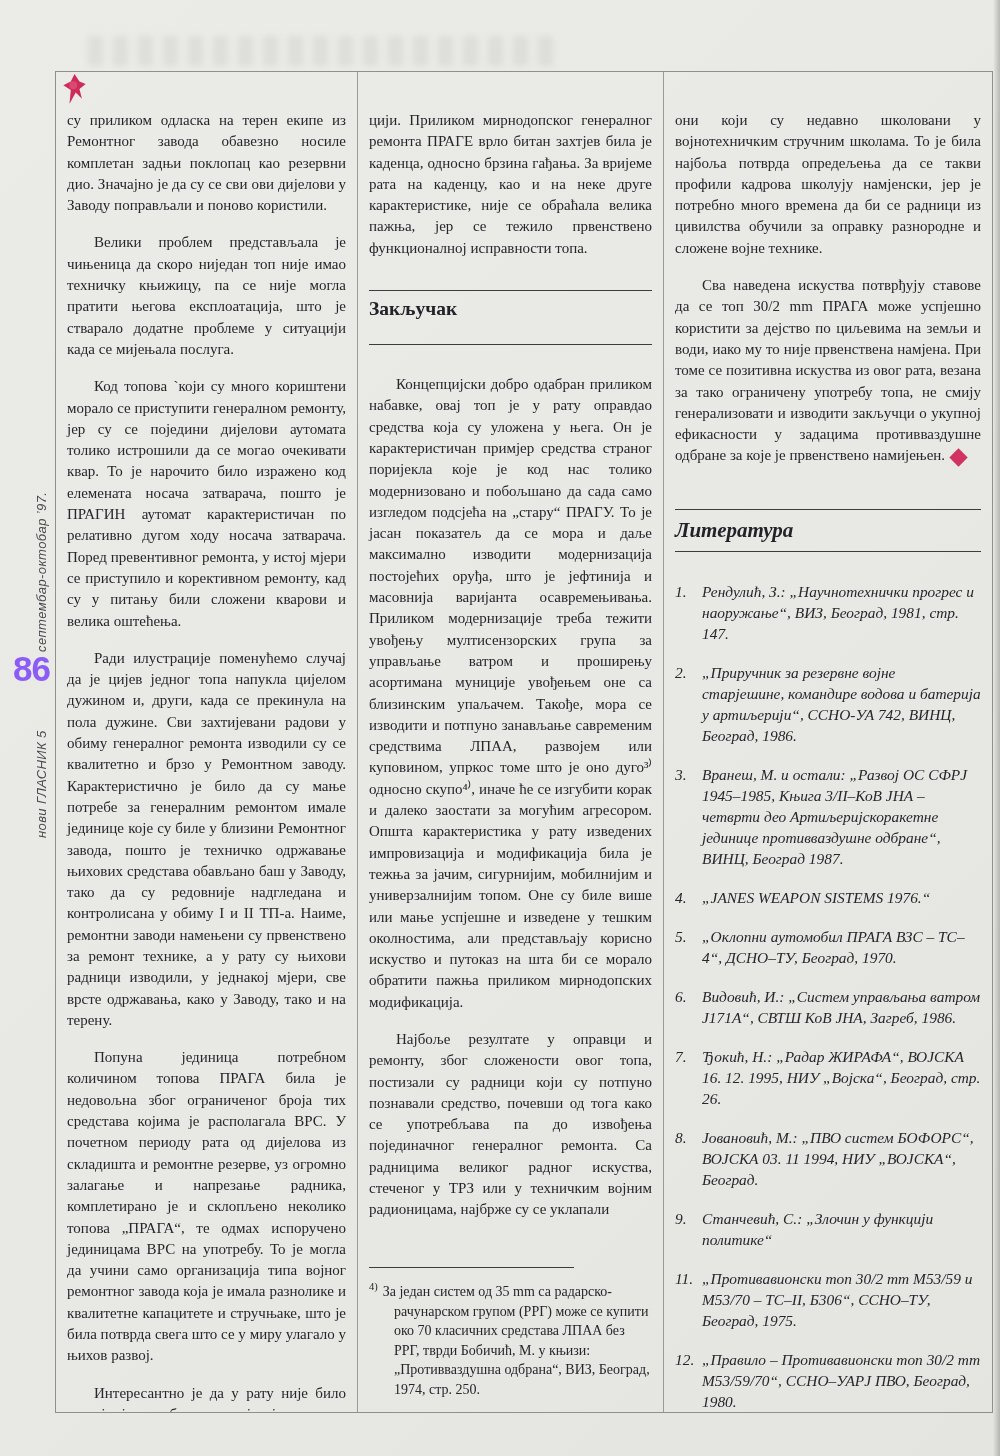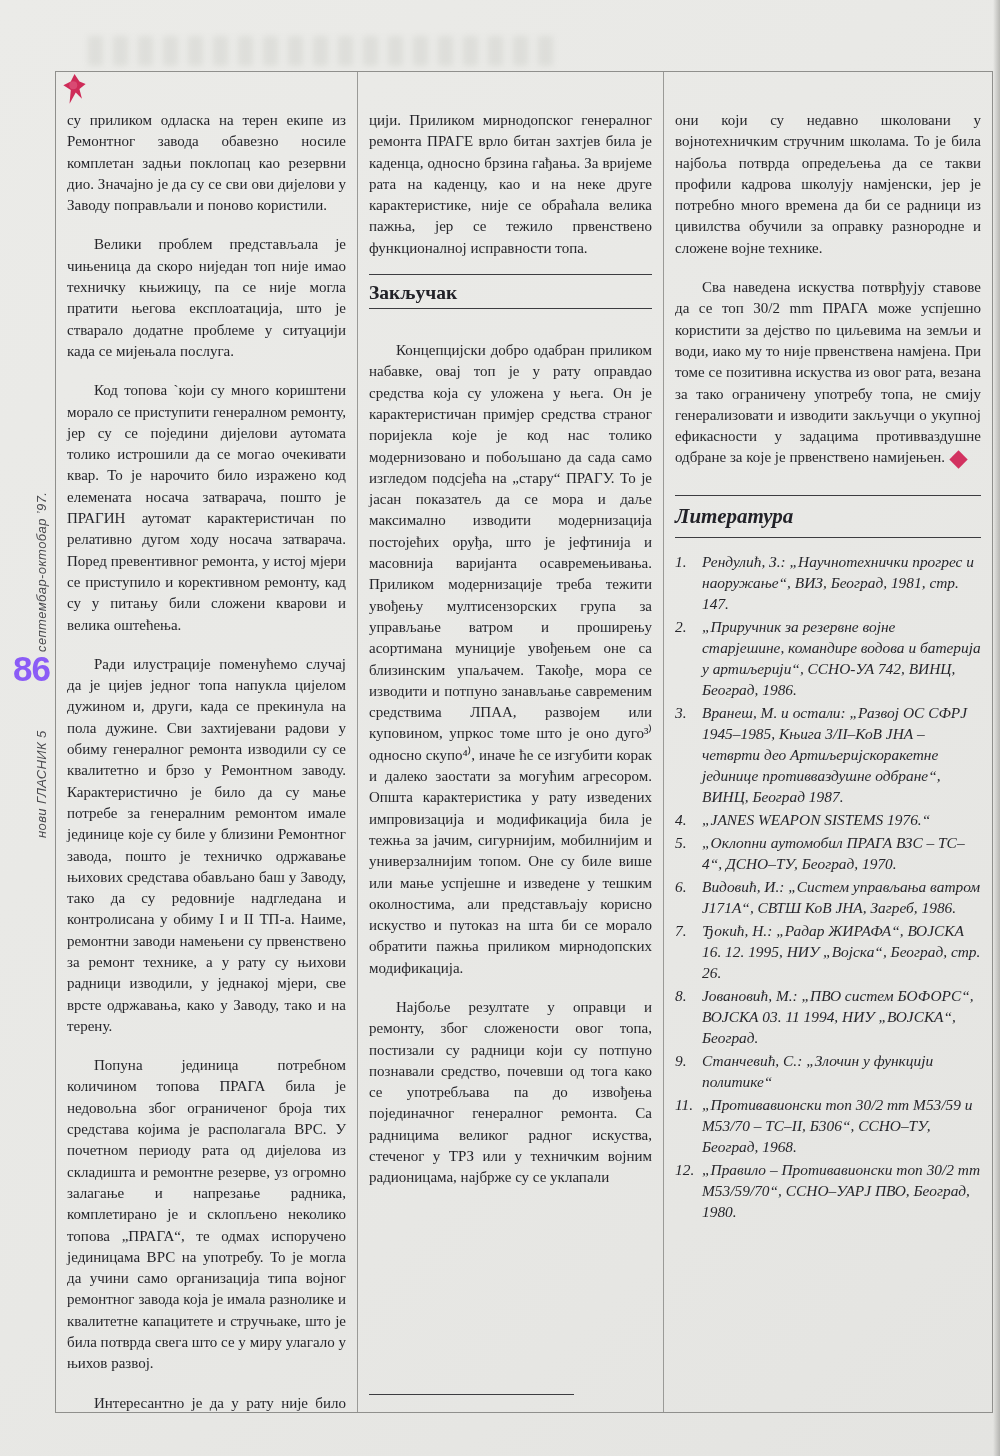--- a/index.html
+++ b/index.html
@@ -14,28 +14,28 @@
   .flower{position:absolute;left:62px;top:74px;width:25px;height:31px;}
   
   .vtext{position:absolute;transform:rotate(-90deg);transform-origin:0 0;white-space:nowrap;
        font:italic 13px/16px "Liberation Sans",sans-serif;color:#4a4a4e;letter-spacing:.4px;}
   .pagenum{position:absolute;left:13px;top:651px;font:bold 35px/1 "Liberation Sans",sans-serif;
        color:#8b5cf6;letter-spacing:-1px;}
   
   .frame{position:absolute;left:55px;top:71px;width:936px;height:1340px;
        border:1px solid #8f8f8c;display:flex;}
   .col{box-sizing:border-box;overflow:hidden;padding:38px 11px 8px 11px;
-       display:flex;flex-direction:column;}
+       display:flex;flex-direction:column;gap:16px;}
   .col1{width:302px;border-right:1px solid #9a9a97;}
   .col2{width:306px;border-right:1px solid #9a9a97;}
   .col3{flex:1;}
   p.body{margin:0;font-size:15px;line-height:21.3px;text-align:justify;}
-  p.ind{text-indent:27px;margin-top:18px;}
+  p.ind{text-indent:27px;}
   .h-block{border-top:1.7px solid #3c3c40;border-bottom:1.7px solid #3c3c40;
-       margin:15px 0 13px;padding:7px 0 4px;}
+       margin:15px 0 13px;padding:7px 0 24px;}
   .h-block h2{margin:0;font-size:19.5px;line-height:22px;font-weight:bold;color:#222228;}
   .h-block.lit{margin-top:26px;padding:9px 0 10px;}
   .h-block.lit h2{font-style:italic;font-weight:600;font-size:21px;}
   
   .fns{margin-top:auto;padding-top:14px;}
   .fn-rule{width:205px;border-top:1.6px solid #3c3c40;margin-bottom:9px;}
   .fn{font-size:14px;line-height:19.5px;padding-left:25px;text-indent:-25px;
       text-align:left;margin-bottom:5px;}
   .fn sup{font-size:10.5px;margin-right:5px;}
   
@@ -77,20 +77,23 @@
     <div class="col col2">
       <p class="body">цији. Приликом мирнодопског генералног ремонта ПРАГЕ врло битан захтјев била је каденца, односно брзина гађања. За вријеме рата на каденцу, као и на неке друге карактеристике, није се обраћала велика пажња, јер се тежило првенствено функционалној исправности топа.</p>
       <div class="h-block">
         <h2>Закључак</h2>
       </div>
       <p class="body ind">Концепцијски добро одабран приликом набавке, овај топ је у рату оправдао средства која су уложена у њега. Он је карактеристичан примјер средства страног поријекла које је код нас толико модернизовано и побољшано да сада само изгледом подсјећа на „стару“ ПРАГУ. То је јасан показатељ да се мора и даље максимално изводити модернизација постојећих оруђа, што је јефтинија и масовнија варијанта осавремењивања. Приликом модернизације треба тежити увођењу мултисензорских група за управљање ватром и проширењу асортимана муниције увођењем оне са близинским упаљачем. Такође, мора се изводити и потпуно занављање савременим средствима ЛПАА, развојем или куповином, упркос томе што је оно дуго³⁾ односно скупо⁴⁾, иначе ће се изгубити корак и далеко заостати за могућим агресором. Општа карактеристика у рату изведених импровизација и модификација била је тежња за јачим, сигурнијим, мобилнијим и универзалнијим топом. Оне су биле више или мање успјешне и изведене у тешким околностима, али представљају корисно искуство и путоказ на шта би се морало обратити пажња приликом мирнодопских модификација.</p>
       <p class="body ind">Најбоље резултате у оправци и ремонту, због сложености овог топа, постизали су радници који су потпуно познавали средство, почевши од тога како се употребљава па до извођења појединачног генералног ремонта. Са радницима великог радног искуства, стеченог у ТРЗ или у техничким војним радионицама, најбрже су се уклапали</p>
 
       <div class="fns">
         <div class="fn-rule"></div>
+        <div class="fn">
+          <sup>4)</sup><span>За један систем од 35 mm са радарско-рачунарском групом (РРГ) може се купити око 70 класичних средстава ЛПАА без РРГ, тврди Бобичић, М. у књизи: „Противваздушна одбрана“, ВИЗ, Београд, 1974, стр. 250.</span>
+        </div>
       </div>
     </div>
 
     <div class="col col3">
       <p class="body">они који су недавно школовани у војнотехничким стручним школама. То је била најбоља потврда опредељења да се такви профили кадрова школују намјенски, јер је потребно много времена да би се радници из цивилства обучили за оправку разнородне и сложене војне технике.</p>
       <div class="rel">
         <p class="body ind">Сва наведена искуства потврђују ставове да се топ 30/2 mm ПРАГА може успјешно користити за дејство по циљевима на земљи и води, иако му то није првенствена намјена. При томе се позитивна искуства из овог рата, везана за тако ограничену употребу топа, не смију генерализовати и изводити закључци о укупној ефикасности у задацима противваздушне одбране за које је првенствено намијењен.</p>
         <span class="diamond"></span>
       </div>
       <div class="h-block lit">
@@ -128,21 +131,21 @@
       <div class="lit-item">
         <span class="lit-num">8.</span>
         <span class="lit-text">Јовановић, М.: „ПВО систем БОФОРС“, ВОЈСКА 03. 11 1994, НИУ „ВОЈСКА“, Београд.</span>
       </div>
       <div class="lit-item">
         <span class="lit-num">9.</span>
         <span class="lit-text">Станчевић, С.: „Злочин у функцији политике“</span>
       </div>
       <div class="lit-item">
         <span class="lit-num">11.</span>
-        <span class="lit-text">„Противавионски топ 30/2 mm М53/59 и М53/70 – ТС–II, Б306“, ССНО–ТУ, Београд, 1968.</span>
+        <span class="lit-text">„Противавионски топ 30/2 mm М53/59 и М53/70 – ТС–II, Б306“, ССНО–ТУ, Београд, 1975.</span>
       </div>
       <div class="lit-item">
         <span class="lit-num">12.</span>
         <span class="lit-text">„Правило – Противавионски топ 30/2 mm М53/59/70“, ССНО–УАРЈ ПВО, Београд, 1980.</span>
       </div>
     </div>
 
   </div>
 </div>
 

